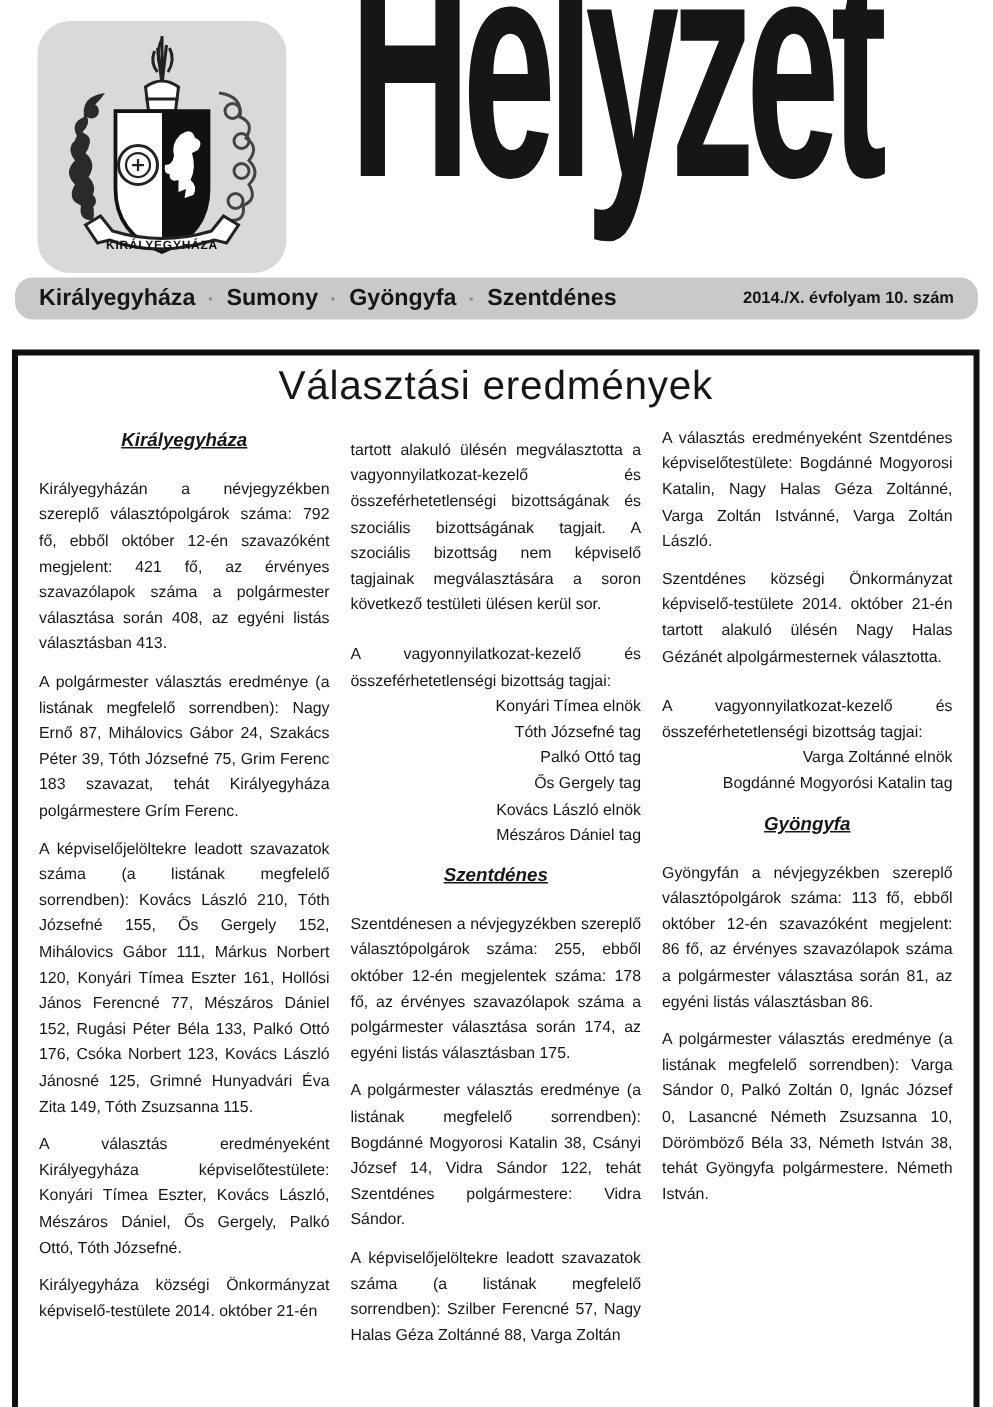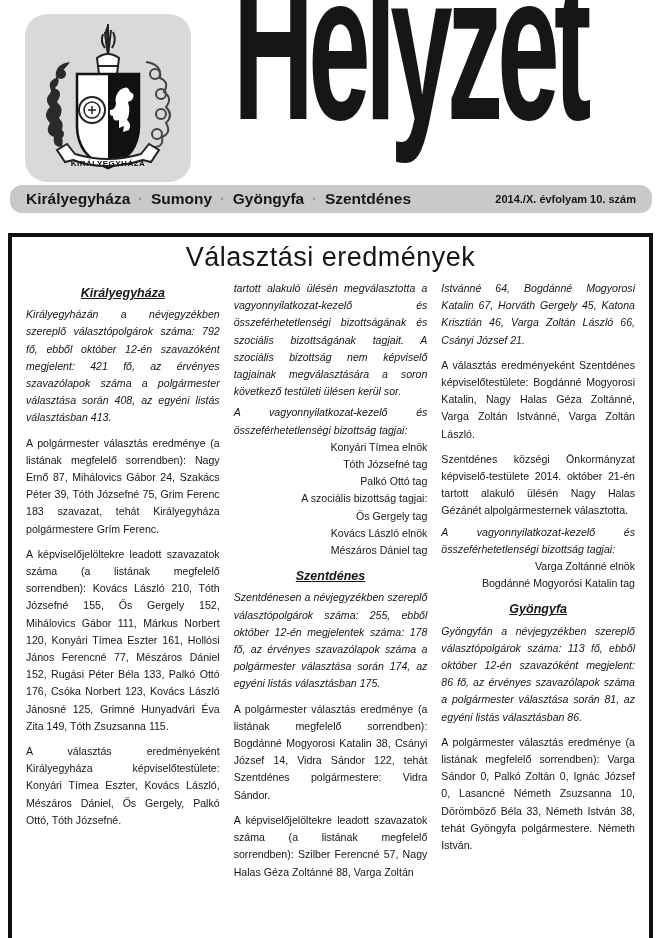--- a/index.html
+++ b/index.html
@@ -41,21 +41,21 @@
     margin:0;text-align:center;font-weight:400;font-size:27px;
     letter-spacing:0.5px;color:#161616;
   }
   .columns{display:flex;gap:14px;margin-top:3px;}
   .col{flex:1;text-align:justify;font-size:10.6px;line-height:17.2px;color:#161616;}
   .blk-heading{
     text-align:center;font-weight:bold;font-style:italic;text-decoration:underline;
     margin:9px 0 2px;font-size:12.5px;
   }
   .blk-para{margin:8px 0 0;}
-  .blk-para.flush{margin-top:4px;font-style:italic;}
+  .blk-para.flush{margin-top:16px;}
   .blk-line{text-align:right;}
   .blk-note{text-align:right;margin-top:2px;}
 </style>
 </head>
 <body>
 
 <div class="page">
 
   <div class="crest-card">
     <svg viewBox="0 0 166 168">
@@ -123,38 +123,37 @@
 
   <div class="article-box">
     <h1 class="article-title">Választási eredmények</h1>
     <div class="columns" id="columns">
         <div class="col">
           <div class="blk-heading">Királyegyháza</div>
           <div class="blk-para flush">Királyegyházán a névjegyzékben szereplő választópolgárok száma: 792 fő, ebből október 12-én szavazóként megjelent: 421 fő, az érvényes szavazólapok száma a polgármester választása során 408, az egyéni listás választásban 413.</div>
           <div class="blk-para">A polgármester választás eredménye (a listának megfelelő sorrendben): Nagy Ernő 87, Mihálovics Gábor 24, Szakács Péter 39, Tóth Józsefné 75, Grim Ferenc 183 szavazat, tehát Királyegyháza polgármestere Grím Ferenc.</div>
           <div class="blk-para">A képviselőjelöltekre leadott szavazatok száma (a listának megfelelő sorrendben): Kovács László 210, Tóth Józsefné 155, Ős Gergely 152, Mihálovics Gábor 111, Márkus Norbert 120, Konyári Tímea Eszter 161, Hollósi János Ferencné 77, Mészáros Dániel 152, Rugási Péter Béla 133, Palkó Ottó 176, Csóka Norbert 123, Kovács László Jánosné 125, Grimné Hunyadvári Éva Zita 149, Tóth Zsuzsanna 115.</div>
           <div class="blk-para">A választás eredményeként Királyegyháza képviselőtestülete: Konyári Tímea Eszter, Kovács László, Mészáros Dániel, Ős Gergely, Palkó Ottó, Tóth Józsefné.</div>
+          <div class="blk-para">Királyegyháza községi Önkormányzat képviselő-testülete 2014. október 21-én</div>
         </div>
         <div class="col">
           <div class="blk-para flush">tartott alakuló ülésén megválasztotta a vagyonnyilatkozat-kezelő és összeférhetetlenségi bizottságának és szociális bizottságának tagjait. A szociális bizottság nem képviselő tagjainak megválasztására a soron következő testületi ülésen kerül sor.</div>
           <div class="blk-para flush">A vagyonnyilatkozat-kezelő és összeférhetetlenségi bizottság tagjai:</div>
           <div class="blk-line">Konyári Tímea elnök</div>
           <div class="blk-line">Tóth Józsefné tag</div>
           <div class="blk-line">Palkó Ottó tag</div>
-          <div class="blk-line">A szociális bizottság tagjai:</div>
           <div class="blk-line">Ős Gergely tag</div>
           <div class="blk-line">Kovács László elnök</div>
           <div class="blk-line">Mészáros Dániel tag</div>
           <div class="blk-heading">Szentdénes</div>
           <div class="blk-para flush">Szentdénesen a névjegyzékben szereplő választópolgárok száma: 255, ebből október 12-én megjelentek száma: 178 fő, az érvényes szavazólapok száma a polgármester választása során 174, az egyéni listás választásban 175.</div>
           <div class="blk-para">A polgármester választás eredménye (a listának megfelelő sorrendben): Bogdánné Mogyorosi Katalin 38, Csányi József 14, Vidra Sándor 122, tehát Szentdénes polgármestere: Vidra Sándor.</div>
           <div class="blk-para">A képviselőjelöltekre leadott szavazatok száma (a listának megfelelő sorrendben): Szilber Ferencné 57, Nagy Halas Géza Zoltánné 88, Varga Zoltán</div>
         </div>
         <div class="col">
-          <div class="blk-para flush">Istvánné 64, Bogdánné Mogyorosi Katalin 67, Horváth Gergely 45, Katona Krisztián 46, Varga Zoltán László 66, Csányi József 21.</div>
           <div class="blk-para">A választás eredményeként Szentdénes képviselőtestülete: Bogdánné Mogyorosi Katalin, Nagy Halas Géza Zoltánné, Varga Zoltán Istvánné, Varga Zoltán László.</div>
           <div class="blk-para">Szentdénes községi Önkormányzat képviselő-testülete 2014. október 21-én tartott alakuló ülésén Nagy Halas Gézánét alpolgármesternek választotta.</div>
           <div class="blk-para flush">A vagyonnyilatkozat-kezelő és összeférhetetlenségi bizottság tagjai:</div>
           <div class="blk-line">Varga Zoltánné elnök</div>
           <div class="blk-line">Bogdánné Mogyorósi Katalin tag</div>
           <div class="blk-heading">Gyöngyfa</div>
           <div class="blk-para flush">Gyöngyfán a névjegyzékben szereplő választópolgárok száma: 113 fő, ebből október 12-én szavazóként megjelent: 86 fő, az érvényes szavazólapok száma a polgármester választása során 81, az egyéni listás választásban 86.</div>
           <div class="blk-para">A polgármester választás eredménye (a listának megfelelő sorrendben): Varga Sándor 0, Palkó Zoltán 0, Ignác József 0, Lasancné Németh Zsuzsanna 10, Dörömböző Béla 33, Németh István 38, tehát Gyöngyfa polgármestere. Németh István.</div>
         </div>
       </div>

